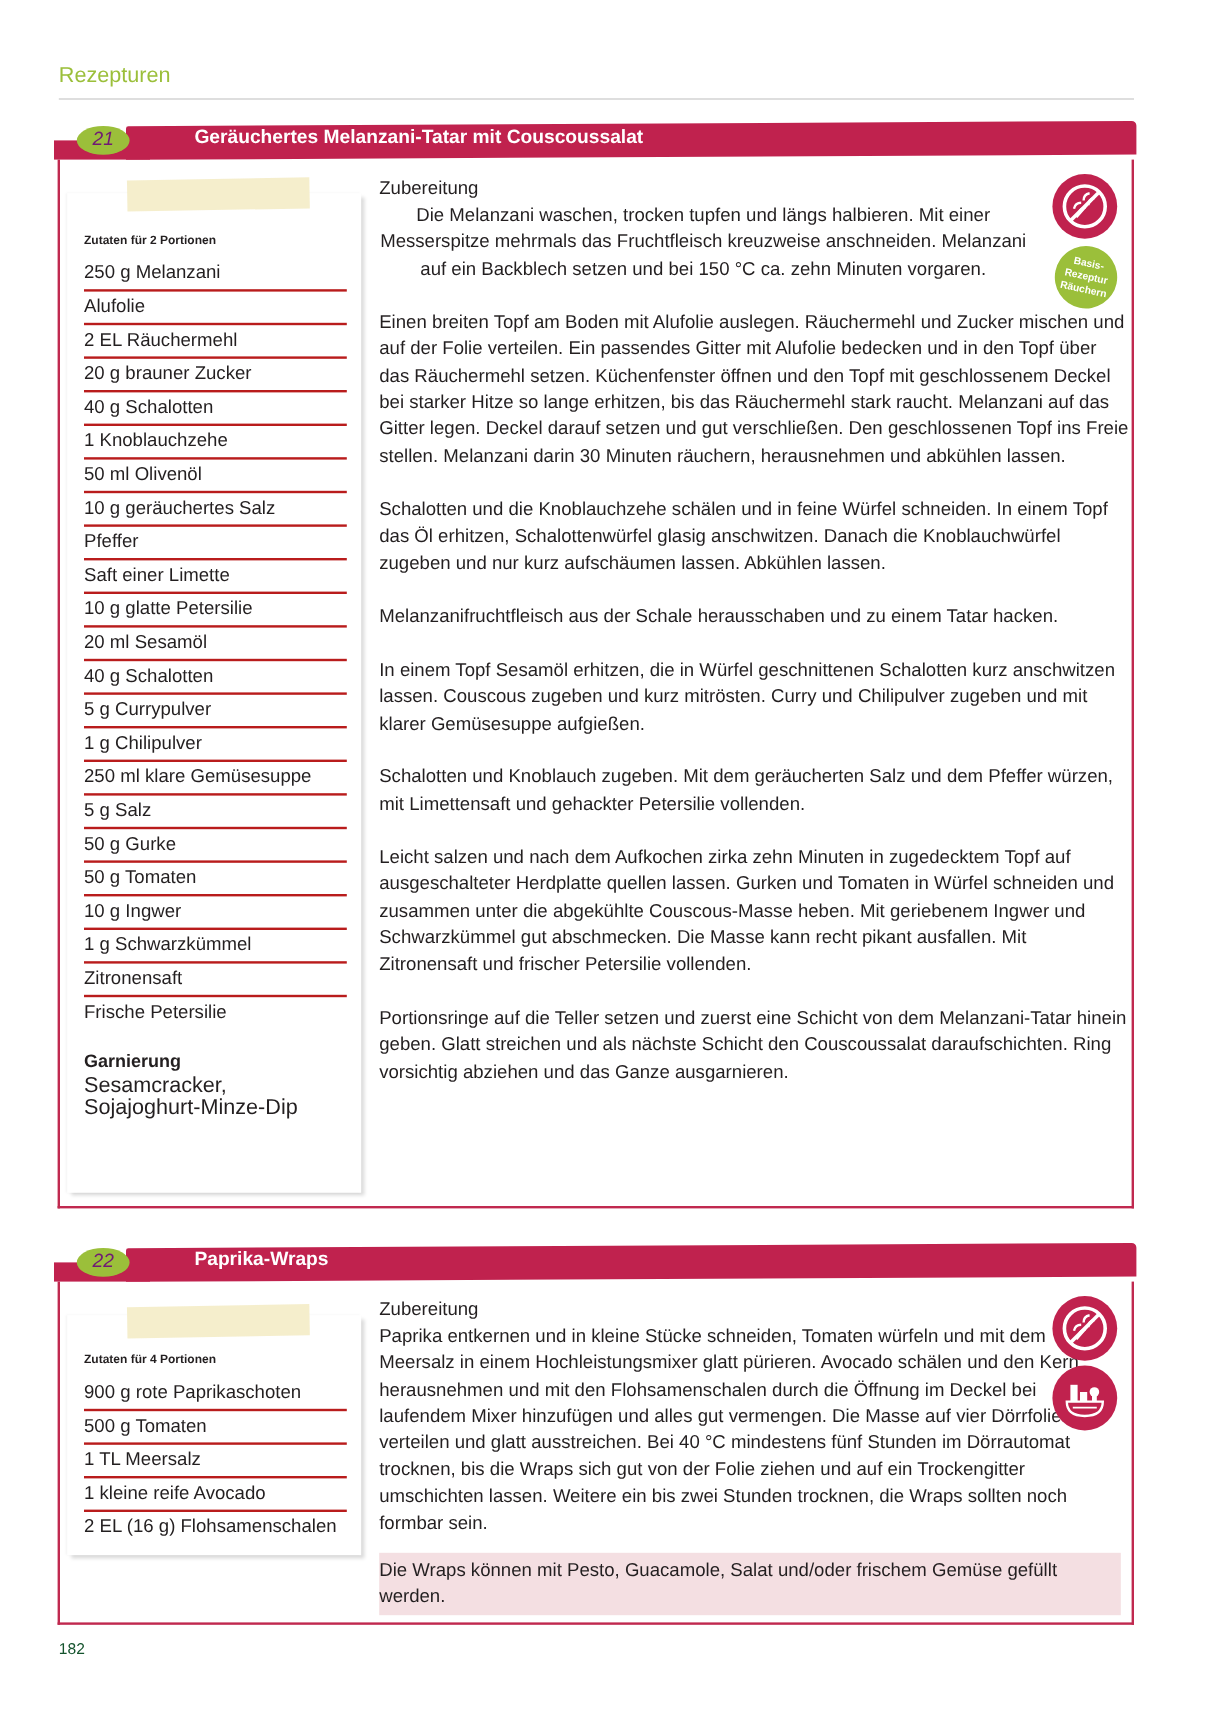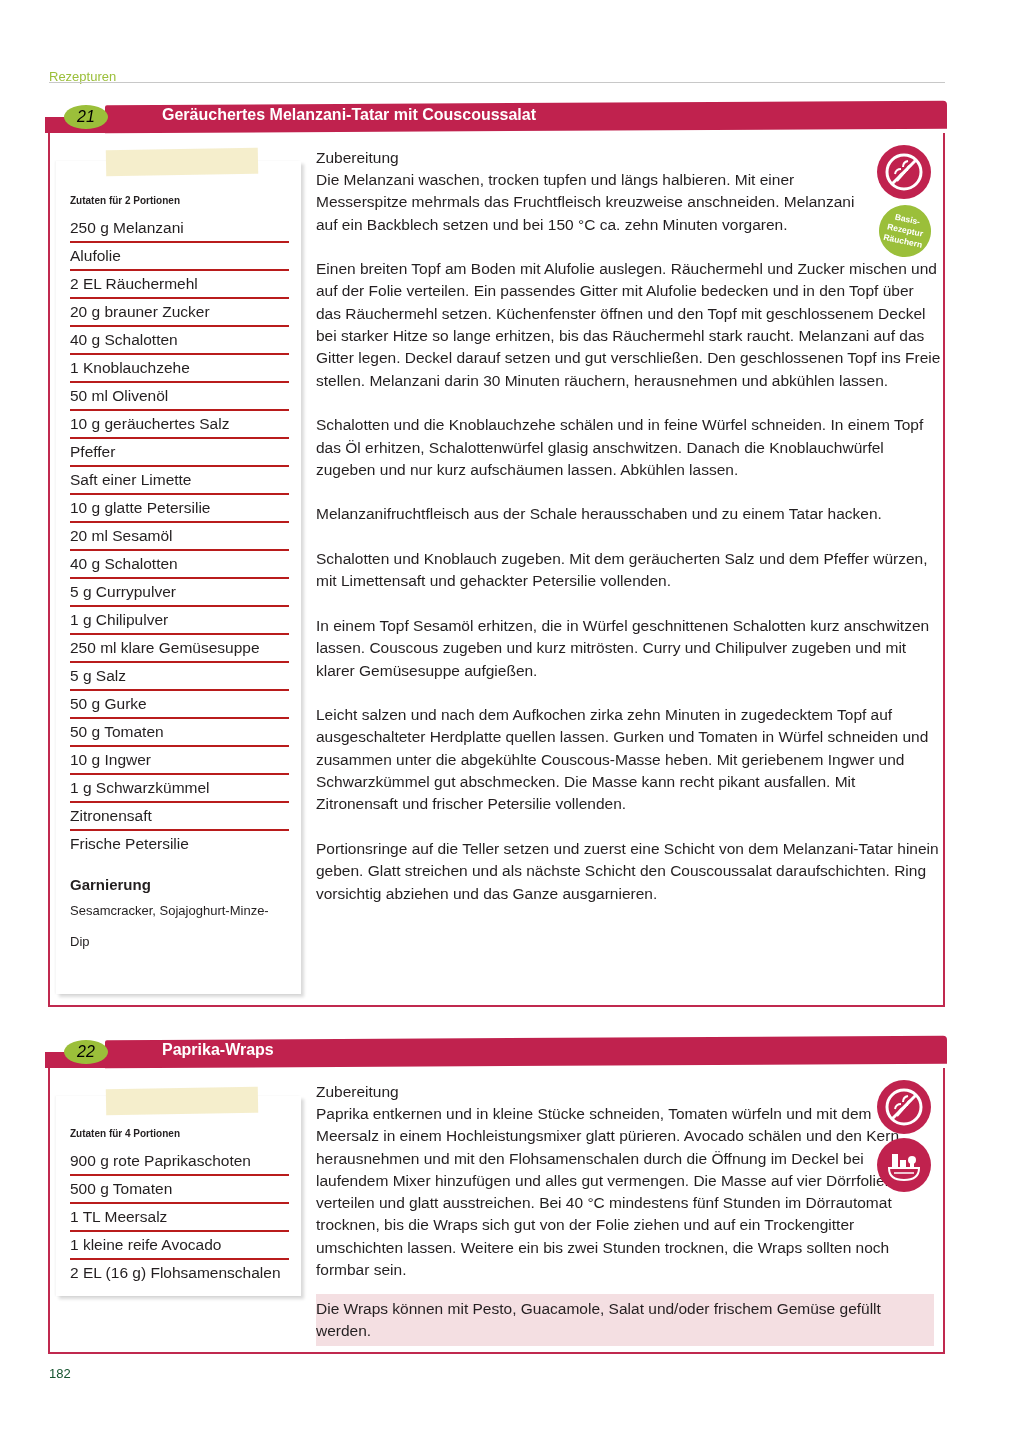--- a/index.html
+++ b/index.html
@@ -1,36 +1,36 @@
 <!DOCTYPE html>
 <html><head>
   <meta charset="utf-8">
   <style>
     * { box-sizing: border-box; margin: 0; padding: 0; }
     html, body { width: 1018px; height: 1440px; background: #ffffff; }
     body { position: relative; font-family: "Liberation Sans", sans-serif; color: #231f20; overflow: hidden; }
 
-    .running-head { position: absolute; left: 49px; top: 69px; font-size: 13px; color: #9bbf3a; }
+    .running-head { position: absolute; left: 49px; top: 52px; font-size: 18px; color: #9bbf3a; }
     .head-rule { position: absolute; left: 49px; top: 82px; width: 896px; height: 1px; background: #c8c8c8; }
 
     .recipe { position: absolute; left: 48px; width: 897px; border: 2px solid #c0294f; border-top: none; background: #fff; }
     .banner { position: absolute; left: -5px; top: -30px; width: 902px; height: 30px; }
     .banner-bg { position: absolute; left: 60px; top: 0; right: 0; height: 28px; background: #c0224e; border-radius: 2px 4px 0 0; transform: skewY(-0.3deg); }
     .banner-left { position: absolute; left: 0; top: 14px; width: 80px; height: 16px; background: #c0224e; }
-    .num-badge { position: absolute; left: 19px; top: 2px; width: 44px; height: 24px; border-radius: 50%; background: #9bbf3a; color: #000000; font-style: italic; font-size: 16px; text-align: center; line-height: 24px; }
+    .num-badge { position: absolute; left: 19px; top: 2px; width: 44px; height: 24px; border-radius: 50%; background: #9bbf3a; color: #701a75; font-style: italic; font-size: 16px; text-align: center; line-height: 24px; }
     .banner-title { position: absolute; left: 117px; top: 3px; color: #fff; font-size: 16px; font-weight: bold; white-space: nowrap; }
 
     .ing-card { position: absolute; left: 6px; background: #fff; width: 245px; box-shadow: 3px 3px 3px rgba(0,0,0,0.15), -1px 0 2px rgba(0,0,0,0.05); }
     .tape { position: absolute; left: 50px; width: 152px; height: 26px; background: #f4ecc7; opacity: 0.9; transform: rotate(-1deg); }
     .ing-title { font-weight: bold; font-size: 10px; padding: 0 14px; height: 28px; line-height: 28px; }
     .ing-list { list-style: none; padding: 0 12px 0 14px; }
     .ing-list li { font-size: 15.5px; height: 28px; line-height: 26px; border-bottom: 2px solid #b91c1c; }
     .ing-list li.last { border-bottom: none; }
     .garn-title { font-weight: bold; font-size: 15px; padding: 12px 14px 0 14px; height: 36px; line-height: 28px; }
-    .garn-text { font-size: 13px; padding: 0 14px; line-height: 31px; }
+    .garn-text { font-size: 18px; padding: 0 14px; line-height: 18px; }
 
     .prep { position: absolute; left: 266px; font-size: 15.5px; line-height: 22.3px; }
     .prep h3 { font-size: 15.5px; font-weight: normal; line-height: 22px; }
     .prep p { margin-bottom: 22.3px; }
 
     .icon-circle { position: absolute; width: 54px; height: 54px; border-radius: 50%; background: #c0224e; }
     .icon-green { position: absolute; width: 52px; height: 52px; border-radius: 50%; background: #9bbf3a; color: #fff; font-size: 8.5px; font-weight: bold; text-align: center; line-height: 11px; padding-top: 9px; transform: rotate(12deg); }
 
     .tip-box { position: absolute; background: #f4dfe2; font-size: 15.5px; line-height: 22px; padding: 4px 0; }
 
@@ -78,26 +78,26 @@
       <li>1 g Schwarzkümmel</li>
       <li>Zitronensaft</li>
       <li class="last">Frische Petersilie</li>
     </ul>
     <div class="garn-title">Garnierung</div>
     <div class="garn-text">Sesamcracker, Sojajoghurt-Minze-Dip</div>
   </div>
 
   <div class="prep" style="top:14px; width:625px;">
     <h3>Zubereitung</h3>
-    <p style="width:540px;">Die Melanzani waschen, trocken tupfen und längs halbieren. Mit einer Messerspitze mehrmals das Fruchtfleisch kreuzweise anschneiden. Melanzani auf ein Backblech setzen und bei 150 °C ca. zehn Minuten vorgaren.</p>
+    <p style="width:540px;text-align:center;">Die Melanzani waschen, trocken tupfen und längs halbieren. Mit einer Messerspitze mehrmals das Fruchtfleisch kreuzweise anschneiden. Melanzani auf ein Backblech setzen und bei 150 °C ca. zehn Minuten vorgaren.</p>
     <p>Einen breiten Topf am Boden mit Alufolie auslegen. Räuchermehl und Zucker mischen und auf der Folie verteilen. Ein passendes Gitter mit Alufolie bedecken und in den Topf über das Räuchermehl setzen. Küchenfenster öffnen und den Topf mit geschlossenem Deckel bei starker Hitze so lange erhitzen, bis das Räuchermehl stark raucht. Melanzani auf das Gitter legen. Deckel darauf setzen und gut verschließen. Den geschlossenen Topf ins Freie stellen. Melanzani darin 30 Minuten räuchern, herausnehmen und abkühlen lassen.</p>
     <p>Schalotten und die Knoblauchzehe schälen und in feine Würfel schneiden. In einem Topf das Öl erhitzen, Schalottenwürfel glasig anschwitzen. Danach die Knoblauchwürfel zugeben und nur kurz aufschäumen lassen. Abkühlen lassen.</p>
     <p>Melanzanifruchtfleisch aus der Schale herausschaben und zu einem Tatar hacken.</p>
+    <p>In einem Topf Sesamöl erhitzen, die in Würfel geschnittenen Schalotten kurz anschwitzen lassen. Couscous zugeben und kurz mitrösten. Curry und Chilipulver zugeben und mit klarer Gemüsesuppe aufgießen.</p>
     <p>Schalotten und Knoblauch zugeben. Mit dem geräucherten Salz und dem Pfeffer würzen, mit Limettensaft und gehackter Petersilie vollenden.</p>
-    <p>In einem Topf Sesamöl erhitzen, die in Würfel geschnittenen Schalotten kurz anschwitzen lassen. Couscous zugeben und kurz mitrösten. Curry und Chilipulver zugeben und mit klarer Gemüsesuppe aufgießen.</p>
     <p>Leicht salzen und nach dem Aufkochen zirka zehn Minuten in zugedecktem Topf auf ausgeschalteter Herdplatte quellen lassen. Gurken und Tomaten in Würfel schneiden und zusammen unter die abgekühlte Couscous-Masse heben. Mit geriebenem Ingwer und Schwarzkümmel gut abschmecken. Die Masse kann recht pikant ausfallen. Mit Zitronensaft und frischer Petersilie vollenden.</p>
     <p>Portionsringe auf die Teller setzen und zuerst eine Schicht von dem Melanzani-Tatar hinein geben. Glatt streichen und als nächste Schicht den Couscoussalat daraufschichten. Ring vorsichtig abziehen und das Ganze ausgarnieren.</p>
   </div>
 
   <div class="icon-circle" style="left:827px; top:12px;">
     <svg width="54" height="54" viewBox="0 0 54 54">
       <circle cx="27" cy="27" r="17" fill="none" stroke="#fff" stroke-width="3"></circle>
       <line x1="15" y1="39" x2="39" y2="15" stroke="#fff" stroke-width="3"></line>
       <path d="M20 36 L34 20 M24 24 q-5 0 -6 5 M28 28 q-5 0 -6 5 M26 22 q0 -5 5 -6 M30 26 q0 -5 5 -6" stroke="#fff" stroke-width="2" fill="none"></path>
     </svg>

